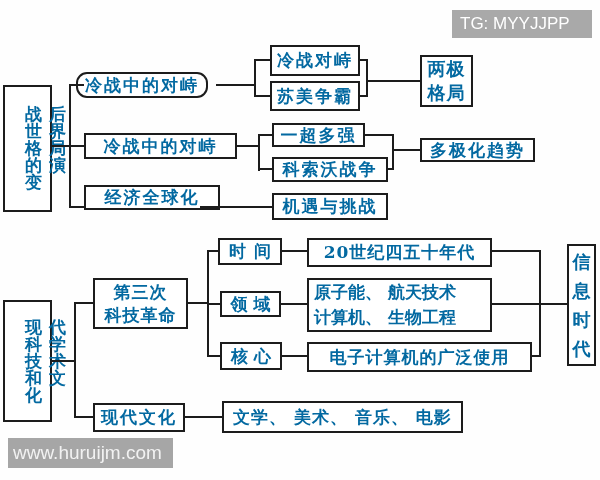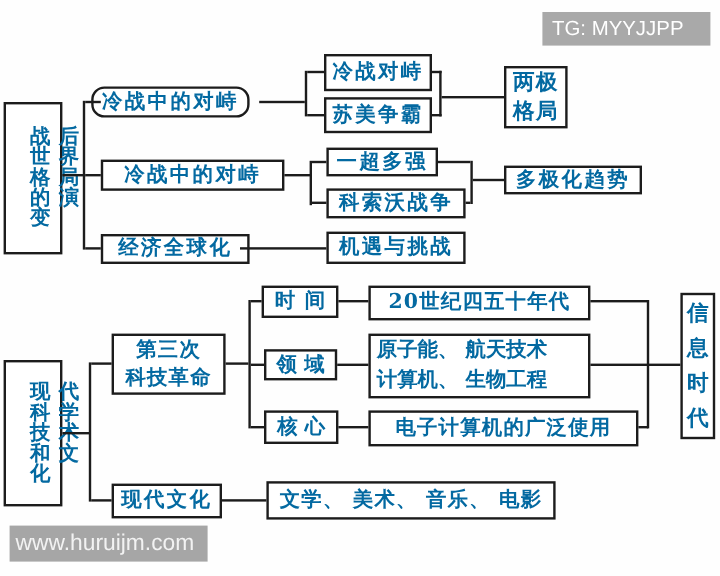--- a/index.html
+++ b/index.html
@@ -59,21 +59,21 @@
   <div class="box col" style="left:420px;top:55px;width:53px;height:52px;font-size:18px;line-height:24px;letter-spacing:1px;">
     <span class="row">两极</span>
     <span class="row">格局</span>
   </div>
 
   <div class="box" style="left:84px;top:133px;width:153px;height:26px;">冷战中的对峙</div>
   <div class="box" style="left:272px;top:123px;width:93px;height:24px;">一超多强</div>
   <div class="box" style="left:272px;top:157px;width:116px;height:25px;">科索沃战争</div>
   <div class="box" style="left:420px;top:138px;width:115px;height:24px;">多极化趋势</div>
 
-  <div class="box" style="left:84px;top:195px;width:124px;height:25px;">经济全球化</div>
+  <div class="box" style="left:84px;top:185px;width:136px;height:25px;">经济全球化</div>
   <div class="box" style="left:272px;top:193px;width:116px;height:27px;">机遇与挑战</div>
 
   <div class="line" style="left:52px;top:145px;width:19px;height:2px;"></div>
   <div class="line" style="left:69px;top:84px;width:2px;height:124px;"></div>
   <div class="line" style="left:71px;top:84px;width:13px;height:2px;"></div>
   <div class="line" style="left:71px;top:145px;width:13px;height:2px;"></div>
   <div class="line" style="left:71px;top:206px;width:13px;height:2px;"></div>
   <div class="line" style="left:216px;top:84px;width:38px;height:2px;"></div>
   <div class="line" style="left:254px;top:59px;width:2px;height:38px;"></div>
   <div class="line" style="left:256px;top:59px;width:14px;height:2px;"></div>

